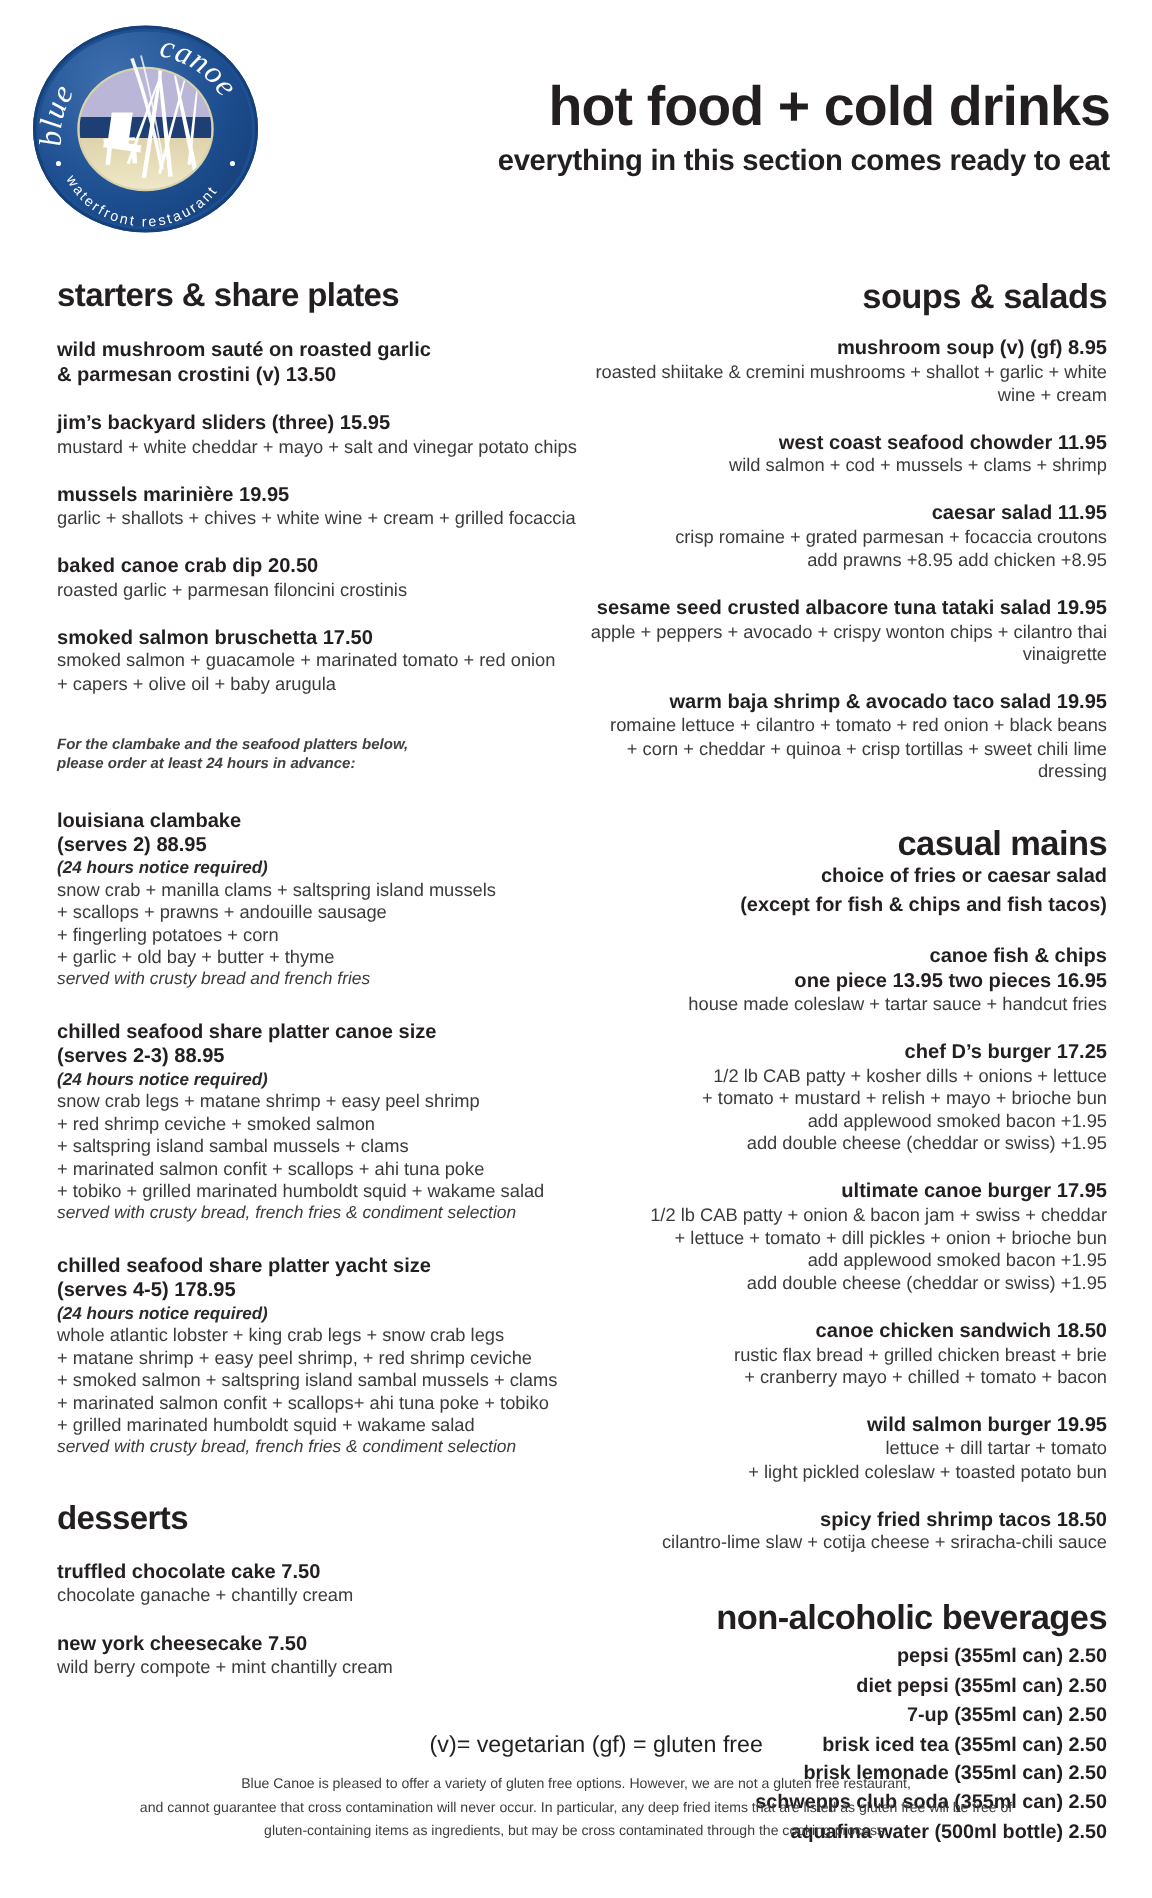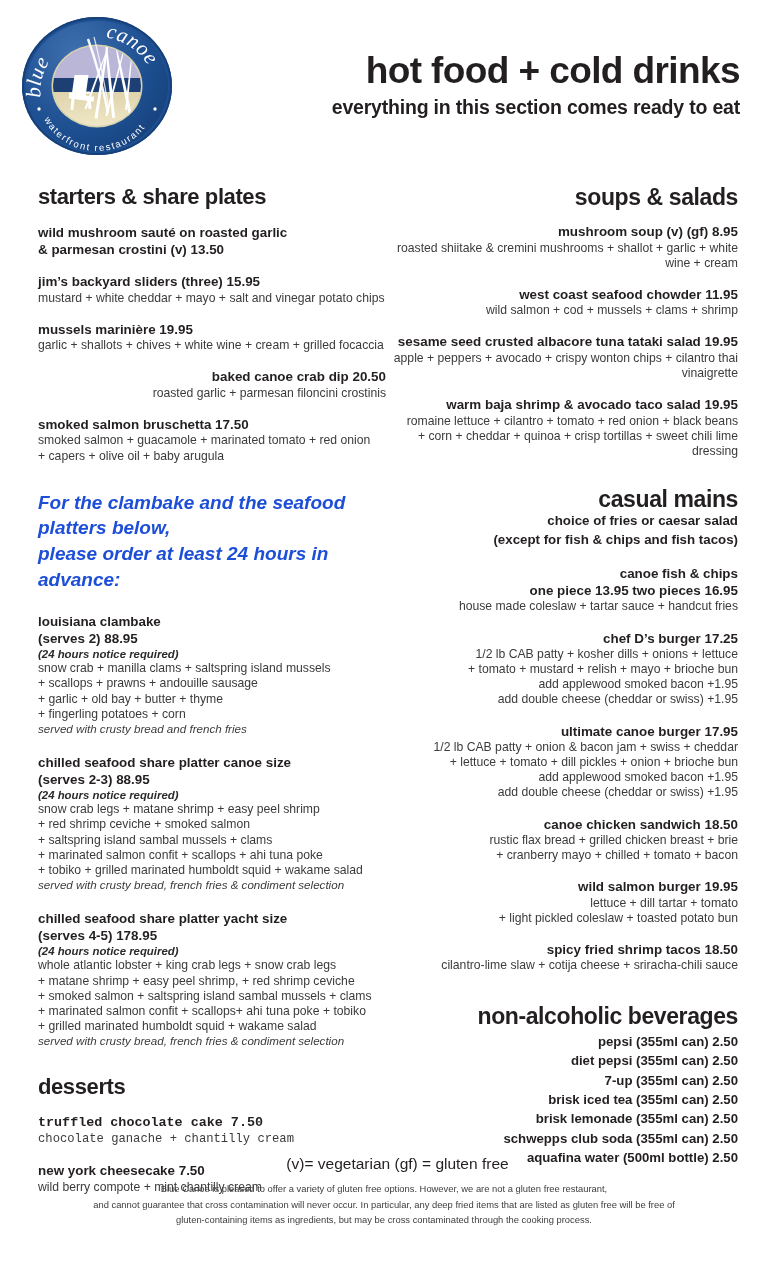--- a/index.html
+++ b/index.html
@@ -93,22 +93,22 @@
   .item-desc {
     font-size: 12.2px; font-weight: normal; line-height: 1.24; color: #3b3b3b;
   }
   .item-note {
     font-size: 11.4px; font-style: italic; font-weight: bold; line-height: 1.24; color: #2b2b2b;
   }
   .item-serve {
     font-size: 11.6px; font-style: italic; line-height: 1.24; color: #3b3b3b;
   }
   .advance-note {
-    font-size: 19px; font-weight: bold; font-style: italic;
-    line-height: 1.35; color: #1d4ed8;
+    font-size: 10px; font-weight: bold; font-style: italic;
+    line-height: 1.35; color: #404040;
   }
 
   .bev-line { font-size: 13.2px; font-weight: bold; line-height: 1.47; color: #231f20; }
 
   
   .footer { position: absolute; left: 0; top: 1155px; width: 768px; text-align: center; }
   .legend { font-size: 15.5px; font-weight: normal; color: #231f20; padding-left: 27px; }
   .disclaimer {
     font-size: 9.4px; line-height: 1.65; color: #3d3d3d;
     margin-top: 8px; width: 620px; margin-left: auto; margin-right: auto;
@@ -185,41 +185,41 @@
           <div class="item-name">&amp; parmesan crostini (v)  13.50</div>
         </div>
         <div class="item" style="margin-top: 16px;">
           <div class="item-name">jim’s backyard sliders (three)  15.95</div>
           <div class="item-desc">mustard + white cheddar + mayo + salt and vinegar potato chips</div>
         </div>
         <div class="item" style="margin-top: 16px;">
           <div class="item-name">mussels marinière  19.95</div>
           <div class="item-desc">garlic + shallots + chives + white wine + cream + grilled focaccia</div>
         </div>
-        <div class="item" style="margin-top: 16px; text-align: right;">
+        <div class="item" style="margin-top: 16px;">
           <div class="item-name">baked canoe crab dip  20.50</div>
           <div class="item-desc">roasted garlic + parmesan filoncini crostinis</div>
         </div>
         <div class="item" style="margin-top: 16px;">
           <div class="item-name">smoked salmon bruschetta  17.50</div>
           <div class="item-desc">smoked salmon + guacamole + marinated tomato + red onion</div>
           <div class="item-desc">+ capers + olive oil + baby arugula</div>
         </div>
         <div class="advance-note" style="margin-top: 26px;">
           <div>For the clambake and the seafood platters below,</div>
           <div>please order at least 24 hours in advance:</div>
         </div>
         <div class="item" style="margin-top: 22px;">
           <div class="item-name">louisiana clambake</div>
           <div class="item-name">(serves 2)  88.95</div>
           <div class="item-note">(24 hours notice required)</div>
           <div class="item-desc">snow crab + manilla clams + saltspring island mussels</div>
           <div class="item-desc">+ scallops + prawns + andouille sausage</div>
+          <div class="item-desc">+ fingerling potatoes + corn</div>
           <div class="item-desc">+ garlic + old bay + butter + thyme</div>
-          <div class="item-desc">+ fingerling potatoes + corn</div>
           <div class="item-serve">served with crusty bread and french fries</div>
         </div>
         <div class="item" style="margin-top: 19px;">
           <div class="item-name">chilled seafood share platter canoe size</div>
           <div class="item-name">(serves 2-3)  88.95</div>
           <div class="item-note">(24 hours notice required)</div>
           <div class="item-desc">snow crab legs + matane shrimp + easy peel shrimp</div>
           <div class="item-desc">+ red shrimp ceviche + smoked salmon</div>
           <div class="item-desc">+ saltspring island sambal mussels + clams</div>
           <div class="item-desc">+ marinated salmon confit + scallops + ahi tuna poke</div>
@@ -231,41 +231,46 @@
           <div class="item-name">(serves 4-5)  178.95</div>
           <div class="item-note">(24 hours notice required)</div>
           <div class="item-desc">whole atlantic lobster + king crab legs + snow crab legs</div>
           <div class="item-desc">+ matane shrimp + easy peel shrimp, + red shrimp ceviche</div>
           <div class="item-desc">+ smoked salmon + saltspring island sambal mussels + clams</div>
           <div class="item-desc">+ marinated salmon confit + scallops+ ahi tuna poke + tobiko</div>
           <div class="item-desc">+ grilled marinated humboldt squid + wakame salad</div>
           <div class="item-serve">served with crusty bread, french fries &amp; condiment selection</div>
         </div>
         <div class="sect-head" style="margin-top: 27px;">desserts</div>
-        <div class="item" style="margin-top: 17px; font-family: Liberation Mono, monospace;">
+        <div class="item" style="margin-top: 17px;">
           <div class="item-name">truffled chocolate cake  7.50</div>
           <div class="item-desc">chocolate ganache + chantilly cream</div>
         </div>
         <div class="item" style="margin-top: 16px;">
           <div class="item-name">new york cheesecake  7.50</div>
           <div class="item-desc">wild berry compote + mint chantilly cream</div>
         </div>
       </div>
   </div>
 
   <div class="col col-right">
     <div id="right-mount">
         <div class="sect-head big">soups &amp; salads</div>
         <div class="item" style="margin-top: 15px;">
           <div class="item-name">mushroom soup (v) (gf)  8.95</div>
           <div class="item-desc">roasted shiitake &amp; cremini mushrooms + shallot + garlic + white wine + cream</div>
         </div>
         <div class="item" style="margin-top: 16px;">
           <div class="item-name">west coast seafood chowder  11.95</div>
           <div class="item-desc">wild salmon + cod + mussels + clams + shrimp</div>
+        </div>
+        <div class="item" style="margin-top: 16px;">
+          <div class="item-name">caesar salad  11.95</div>
+          <div class="item-desc">crisp romaine + grated parmesan +  focaccia croutons</div>
+          <div class="item-desc">add prawns +8.95  add chicken +8.95</div>
         </div>
         <div class="item" style="margin-top: 16px; text-align: right;">
           <div class="item-name">sesame seed crusted albacore tuna tataki salad  19.95</div>
           <div class="item-desc">apple + peppers + avocado + crispy wonton chips + cilantro thai vinaigrette</div>
         </div>
         <div class="item" style="margin-top: 16px;">
           <div class="item-name">warm baja shrimp &amp; avocado taco salad  19.95</div>
           <div class="item-desc">romaine lettuce + cilantro + tomato + red onion + black beans</div>
           <div class="item-desc">+ corn + cheddar + quinoa + crisp tortillas + sweet chili lime dressing</div>
         </div>

